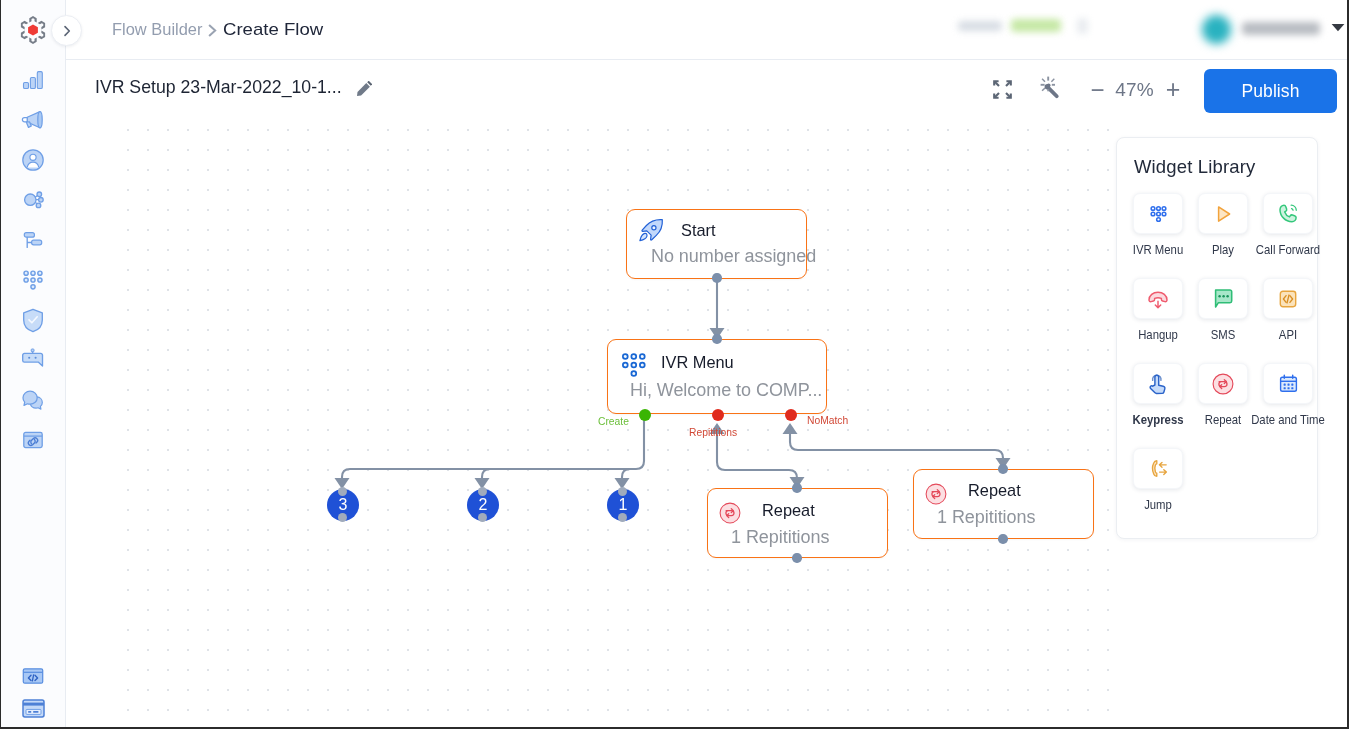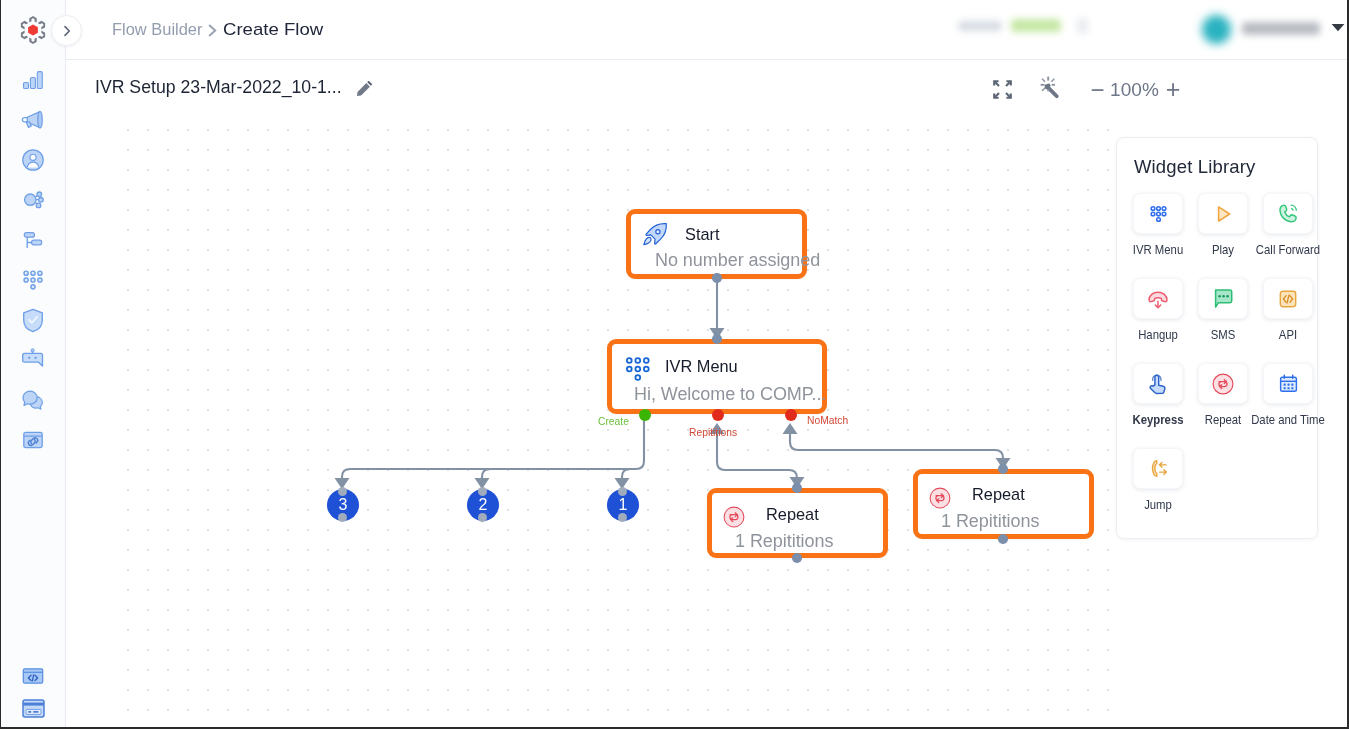--- a/index.html
+++ b/index.html
@@ -74,21 +74,21 @@
     position:absolute; left:66px; top:118px; width:1283px; height:611px;
     background:#fff; overflow:hidden;
   }
   .dots {
     position:absolute; left:52px; top:2px; width:992px; height:600px;
     background-image: radial-gradient(#dfe3e8 1.15px, transparent 1.25px);
     background-size:20px 20px;
     background-position:0px 0px;
   }
   .node {
-    position:absolute; background:#fff; border:5px solid #f97316; border-radius:9px;
+    position:absolute; background:#fff; border:1px solid #f97316; border-radius:9px;
     box-shadow:0 1px 2px rgba(25,40,70,.04);
   }
   .node-title { font-size:17px; color:#171c2b; letter-spacing:0; white-space:nowrap; transform-origin:left center; transform:scaleX(.962); }
   .node-sub { position:absolute; font-size:18px; color:#8f949c; letter-spacing:-.05px; white-space:nowrap; line-height:16px; }
   .handle { position:absolute; width:9.5px; height:9.5px; border-radius:50%; background:#7b8fab; }
   .handle.green { background:#3ab503; width:12px; height:12px; }
   .handle.red { background:#e02b1d; width:12px; height:12px; }
   .keynode {
     position:absolute; width:32px; height:32px; border-radius:50%; background:#1f51d6;
     color:#fff; font-size:16px; display:flex; align-items:center; justify-content:center;
@@ -304,23 +304,24 @@
           </g>
           <g stroke="#8b93a1" stroke-width="1.45" stroke-linecap="butt">
             <path d="M6.1 3.8 L9.0 6.7"></path>
             <path d="M18.3 3.8 L15.4 6.7"></path>
             <path d="M6.1 15.8 L9.0 12.9"></path>
           </g>
         </svg>
       </div>
       <div class="zoom-box">
         <span class="zoom-minus">−</span>
-        <span class="zoom-val">100%</span>
+        <span class="zoom-val">47%</span>
         <span class="zoom-plus">+</span>
       </div>
+      <button class="publish-btn">Publish</button>
     </div>
   </div>
 
   <div class="canvas">
     <div class="dots"></div>
     <svg class="edges" width="1283" height="611" style="position:absolute;left:0;top:0;">
         <path d="M651,161 L651,221" fill="none" stroke="#8391a5" stroke-width="2.1" stroke-linecap="butt" stroke-linejoin="round"></path>
         <path d="M643.5,210 L658.5,210 L651,221 Z" fill="#8391a5"></path>
         <path d="M578,297 L578,343 Q578,351 570,351 L284,351 Q276,351 276,359 L276,360" fill="none" stroke="#8391a5" stroke-width="2.1" stroke-linecap="butt" stroke-linejoin="round"></path>
         <path d="M268.5,360 L283.5,360 L276,371 Z" fill="#8391a5"></path>

